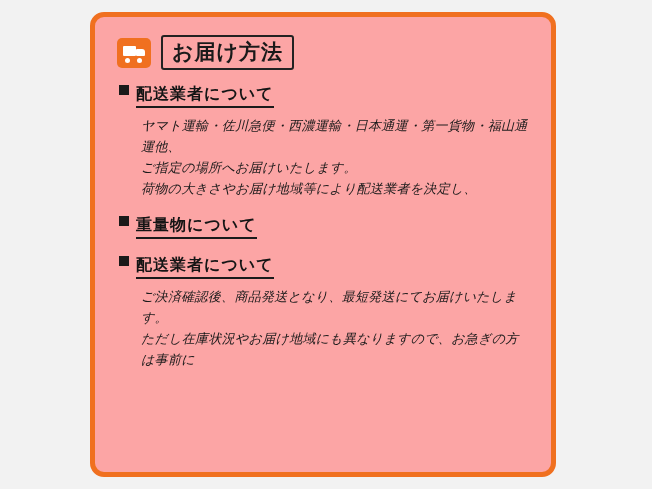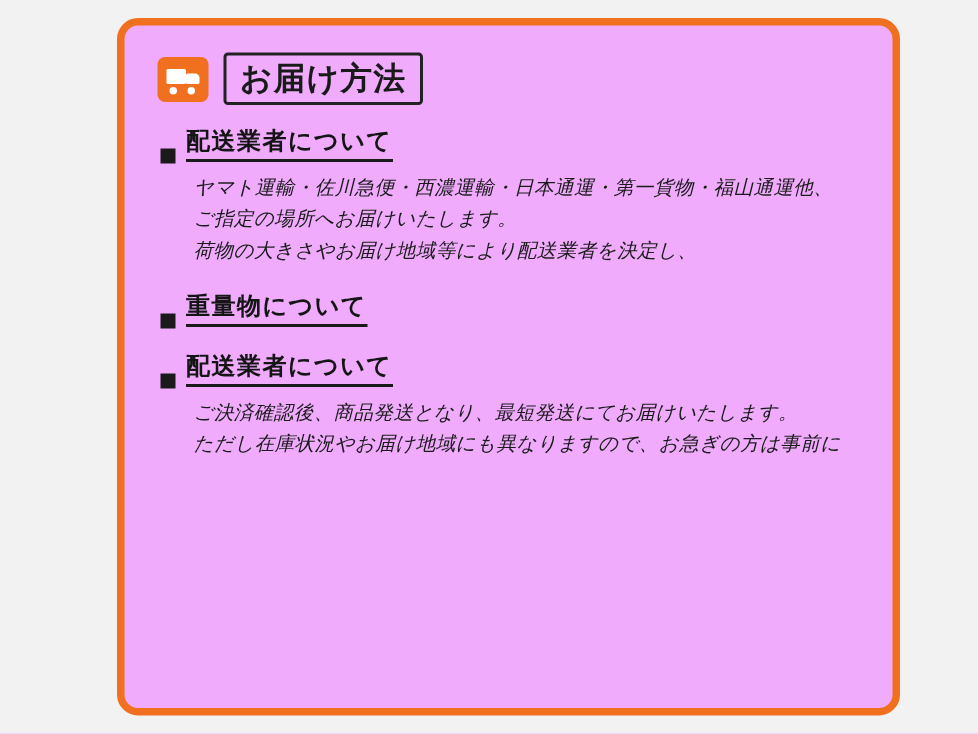--- a/index.html
+++ b/index.html
@@ -15,25 +15,25 @@
   }
   .page {
     position: relative;
     width: 652px;
     height: 489px;
     background: #f2f2f2;
     box-sizing: border-box;
   }
   .card {
     position: absolute;
-    left: 78px;
+    left: 90px;
     top: 12px;
-    width: 522px;
+    width: 466px;
     height: 465px;
-    background: #f0abfc;
+    background: #fca5a5;
     border: 5px solid #f07020;
     border-radius: 14px;
     box-sizing: border-box;
   }
   .card-inner {
     padding: 16px 20px 10px 20px;
   }
   
   .title-row {
     display: flex;
@@ -88,21 +88,21 @@
     color: #1a1a1a;
     line-height: 1.25;
   }
   
   .section {
     margin: 0 0 16px 4px;
   }
   .section:last-child { margin-bottom: 0; }
   .sec-head {
     display: flex;
-    align-items: flex-end;
+    align-items: flex-start;
     gap: 7px;
     margin-bottom: 7px;
   }
   .sq {
     width: 10px;
     height: 10px;
     background: #1a1a1a;
     flex: 0 0 auto;
     position: relative;
     top: 1px;

